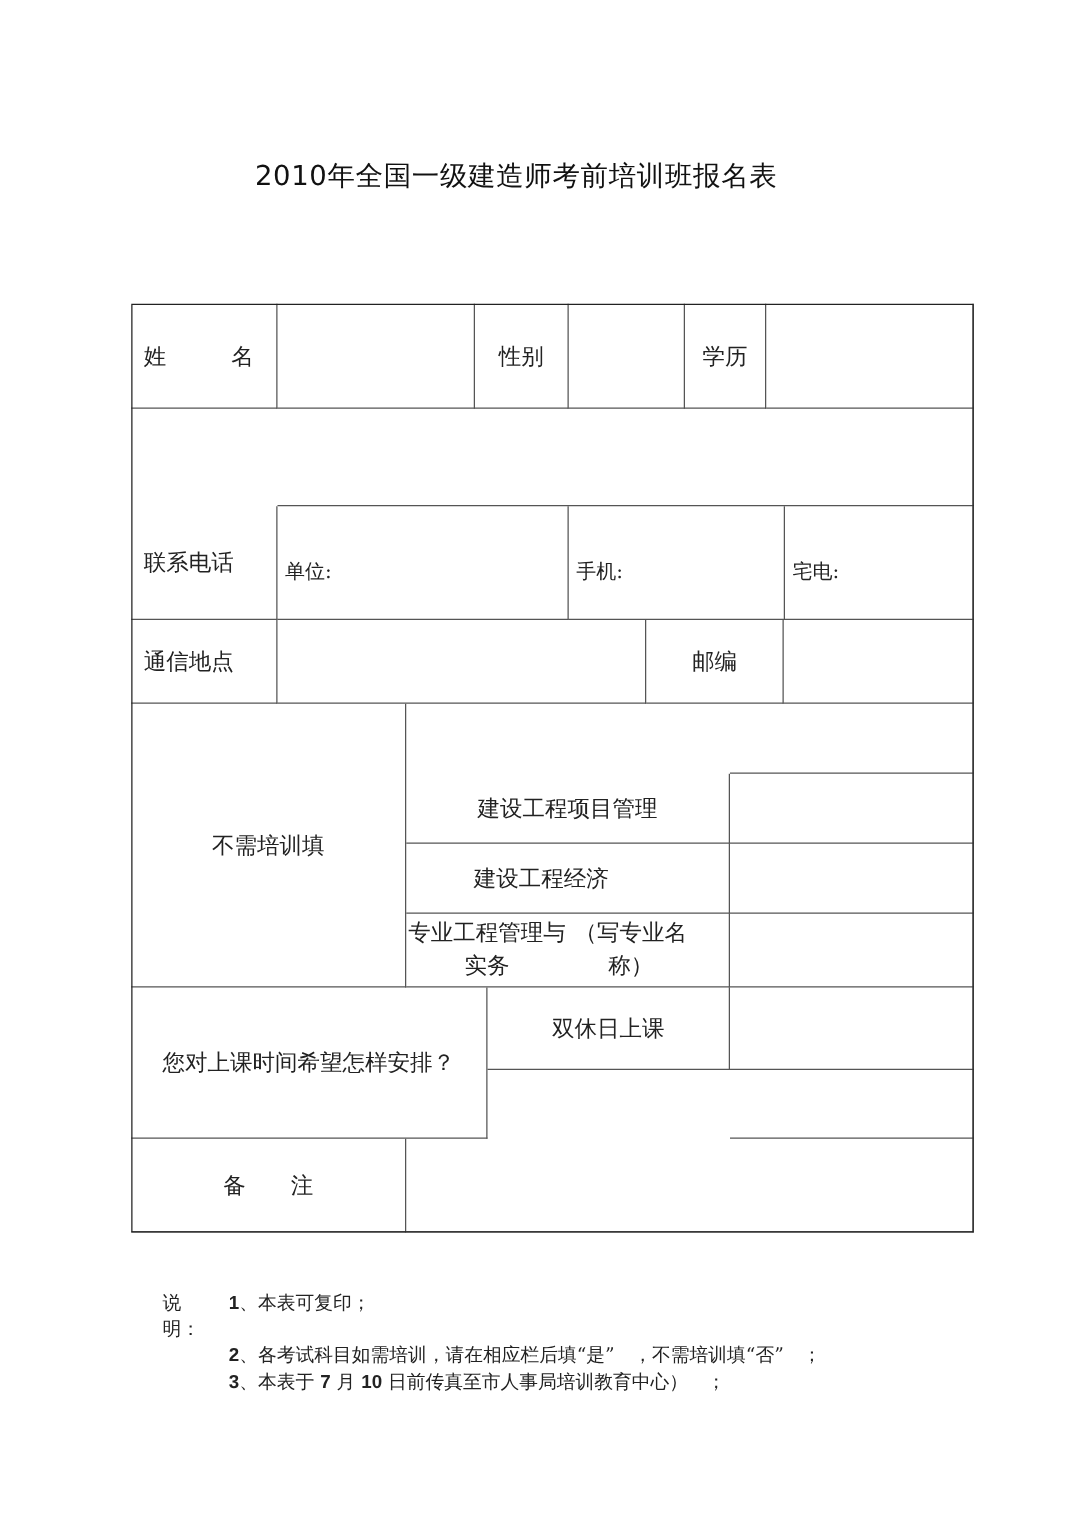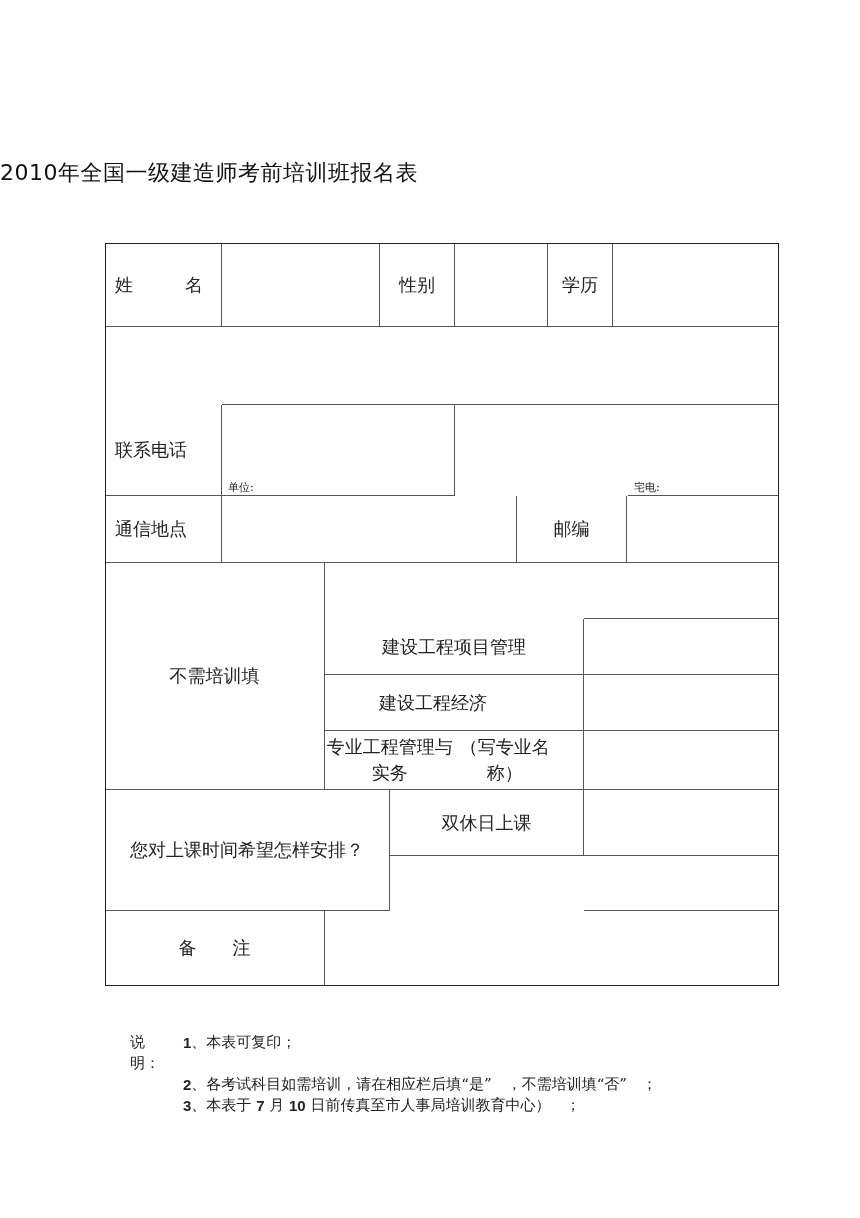--- a/index.html
+++ b/index.html
@@ -2,34 +2,33 @@
 <html><head>
 <meta charset="utf-8">
 <style>
   html, body { margin: 0; padding: 0; }
   body {
     width: 860px; height: 1218px; background: #ffffff; position: relative;
     font-family: "DejaVu Serif", "Liberation Serif", serif; color: #1a1a1a;
     overflow: hidden;
   }
   .title {
-    position: absolute; left: 0; width: 826px; top: 126px; text-align: left;
+    position: absolute; left: 0; width: 826px; top: 126px; text-align: center;
     font-family: "DejaVu Sans", "Liberation Sans", sans-serif; font-size: 22px; color: #111;
     letter-spacing: 0.5px;
-    margin-top: 32px;
   }
   .form { position: absolute; left: 105px; top: 243px; width: 674px; height: 743px; }
   .cell {
     position: absolute; box-sizing: border-box;
     border-right: 1px solid #555; border-bottom: 1px solid #555;
     display: flex; align-items: center; font-size: 18px; color: #222;
   }
   .cell.c { justify-content: center; text-align: center; }
   .cell.l { padding-left: 10px; }
-  .cell.small { align-items: flex-end; font-size: 11px; padding: 14px 0 0 6px; }
+  .cell.small { align-items: center; font-size: 16px; padding: 14px 0 0 6px; }
   .outer {
     position: absolute; left: 0; top: 0; width: 674px; height: 743px;
     box-sizing: border-box; border: 1.5px solid #222; pointer-events: none;
   }
   .name-label { justify-content: space-between; padding: 0 18px 0 10px; }
   .two-line { flex-direction: row; line-height: 26px; }
   .notes {
     position: absolute; left: 130px; top: 1032px; font-size: 15px; color: #222;
     font-family: "DejaVu Serif", "Liberation Serif", serif; line-height: 21px;
   }
@@ -53,20 +52,23 @@
   <div class="cell c" style="left:275px;top:0;width:75px;height:84px;">性别</div>
   <div class="cell input" style="left:350px;top:0;width:93px;height:84px;"></div>
   <div class="cell c" style="left:443px;top:0;width:65px;height:84px;">学历</div>
   <div class="cell input" style="left:508px;top:0;width:166px;height:84px;"></div>
 
   <div class="cell input" style="left:117px;top:84px;width:557px;height:78px;"></div>
 
   <div class="cell l" style="left:0;top:162px;width:117px;height:91px;">联系电话</div>
   <div class="cell small" style="left:117px;top:162px;width:233px;height:91px;">
     <span>单位:</span>
+  </div>
+  <div class="cell small" style="left:350px;top:162px;width:173px;height:91px;">
+    <span>手机:</span>
   </div>
   <div class="cell small" style="left:523px;top:162px;width:151px;height:91px;">
     <span>宅电:</span>
   </div>
 
   <div class="cell l" style="left:0;top:253px;width:117px;height:67px;">通信地点</div>
   <div class="cell input" style="left:117px;top:253px;width:295px;height:67px;"></div>
   <div class="cell c" style="left:412px;top:253px;width:110px;height:67px;">邮编</div>
   <div class="cell input" style="left:522px;top:253px;width:152px;height:67px;"></div>
 

